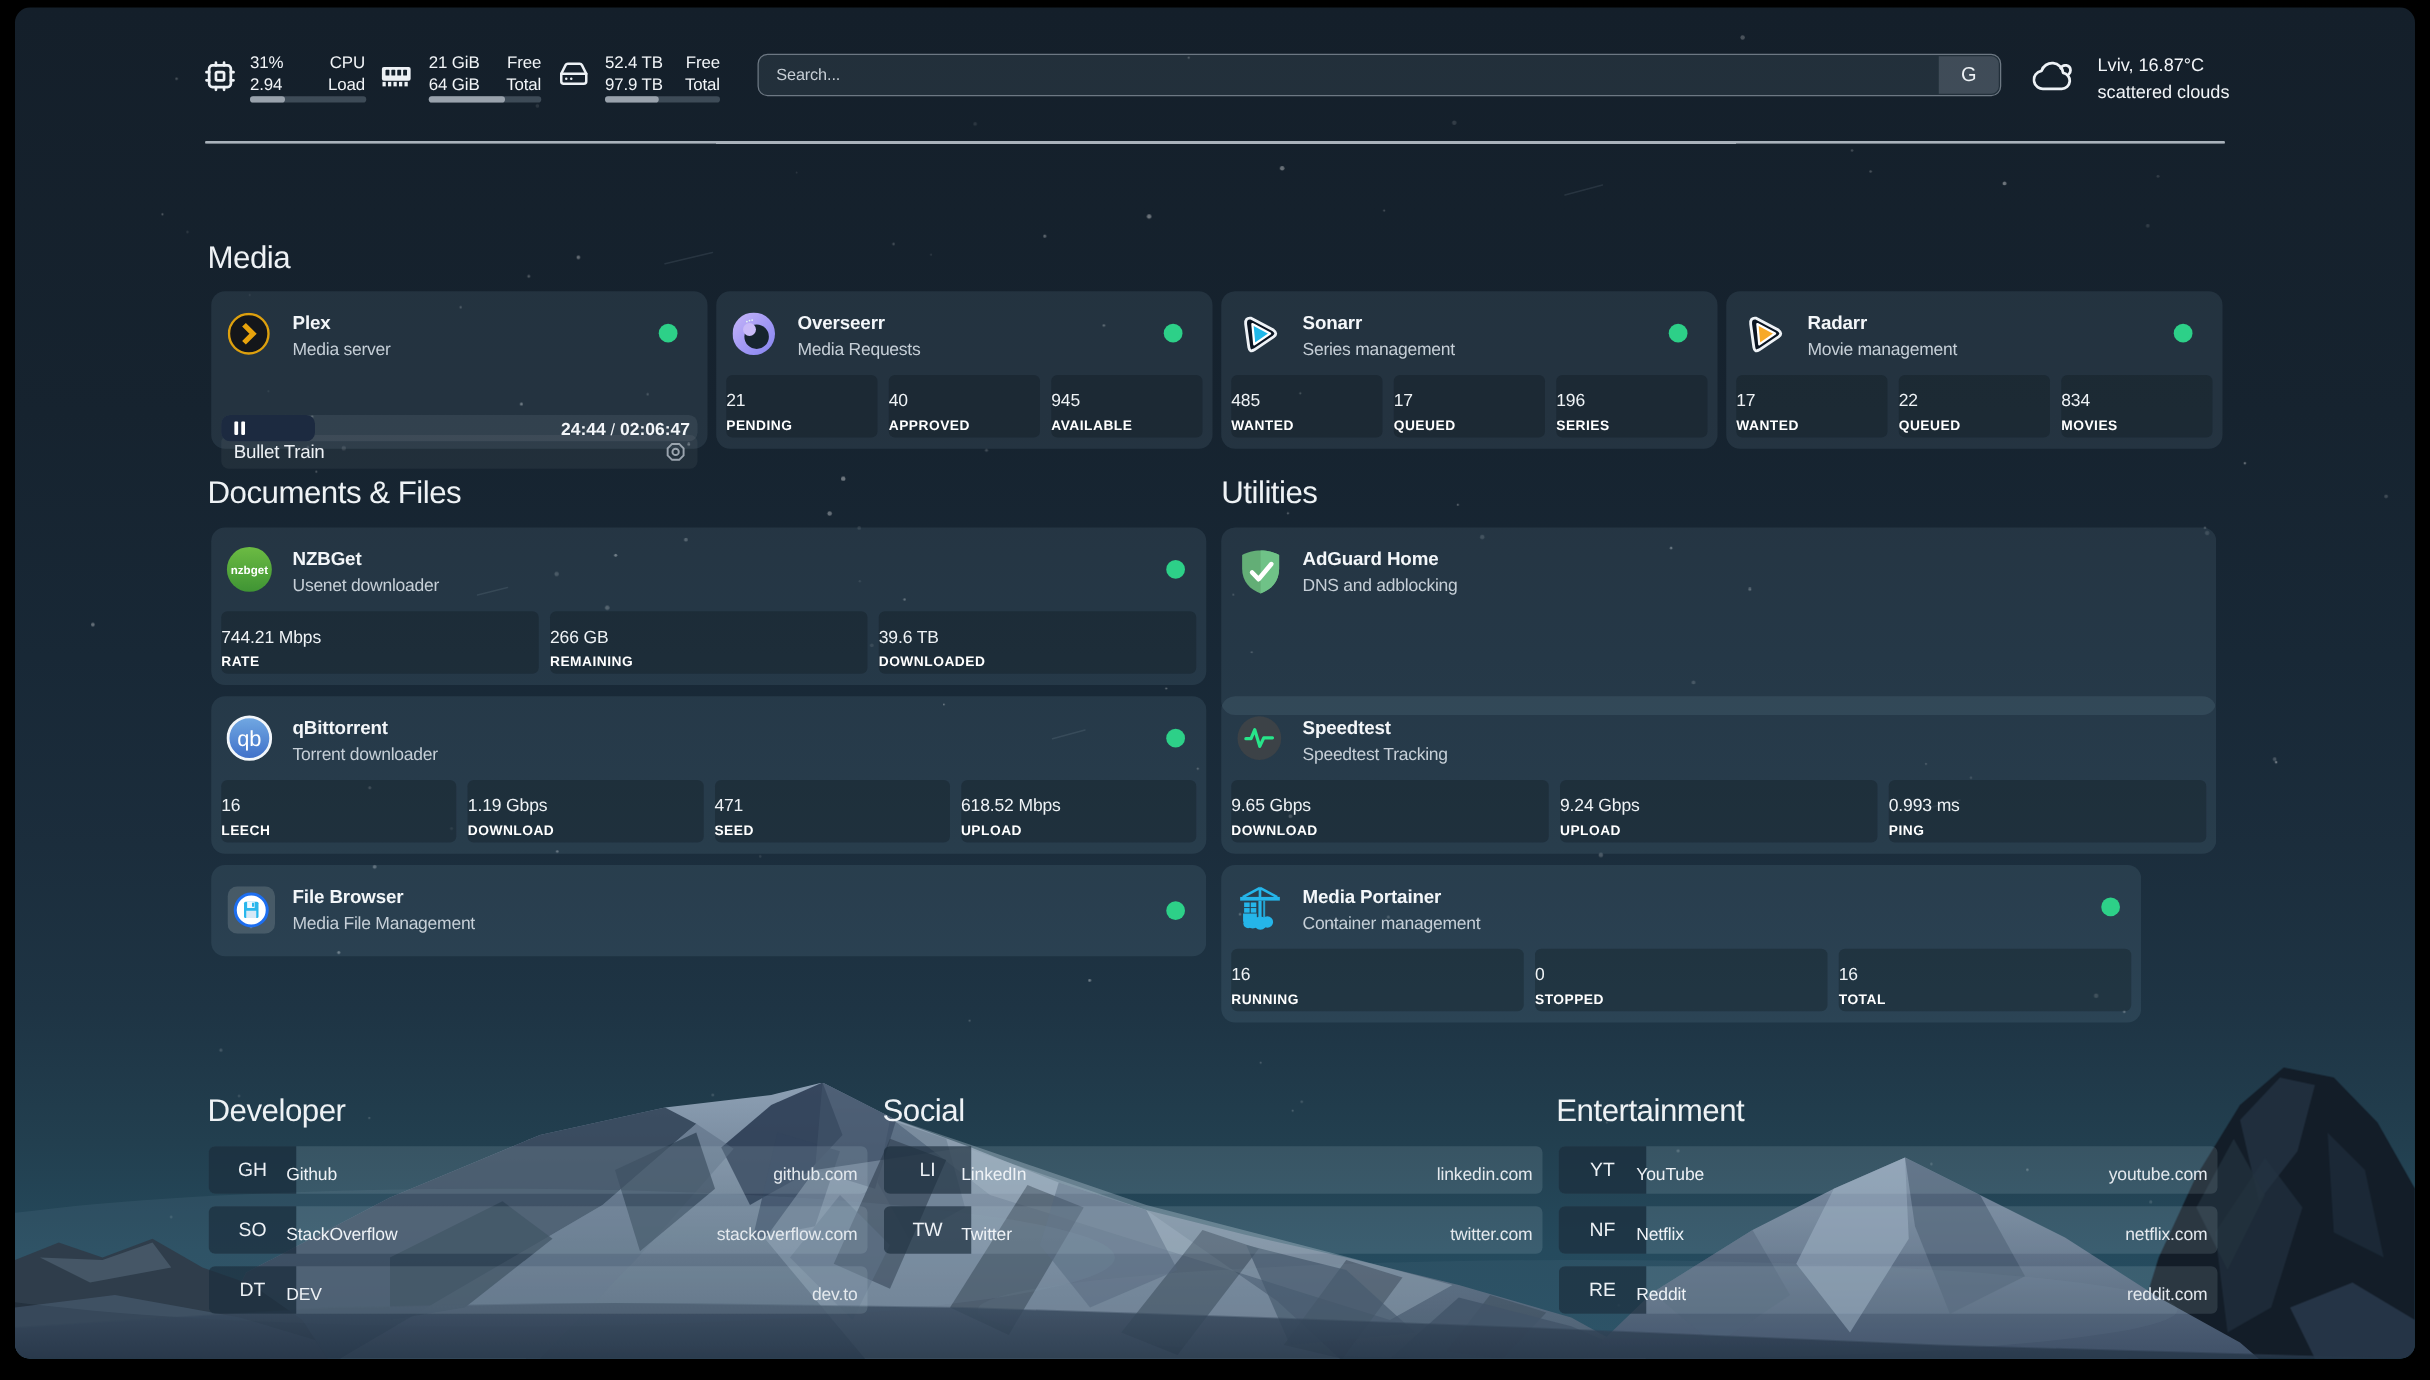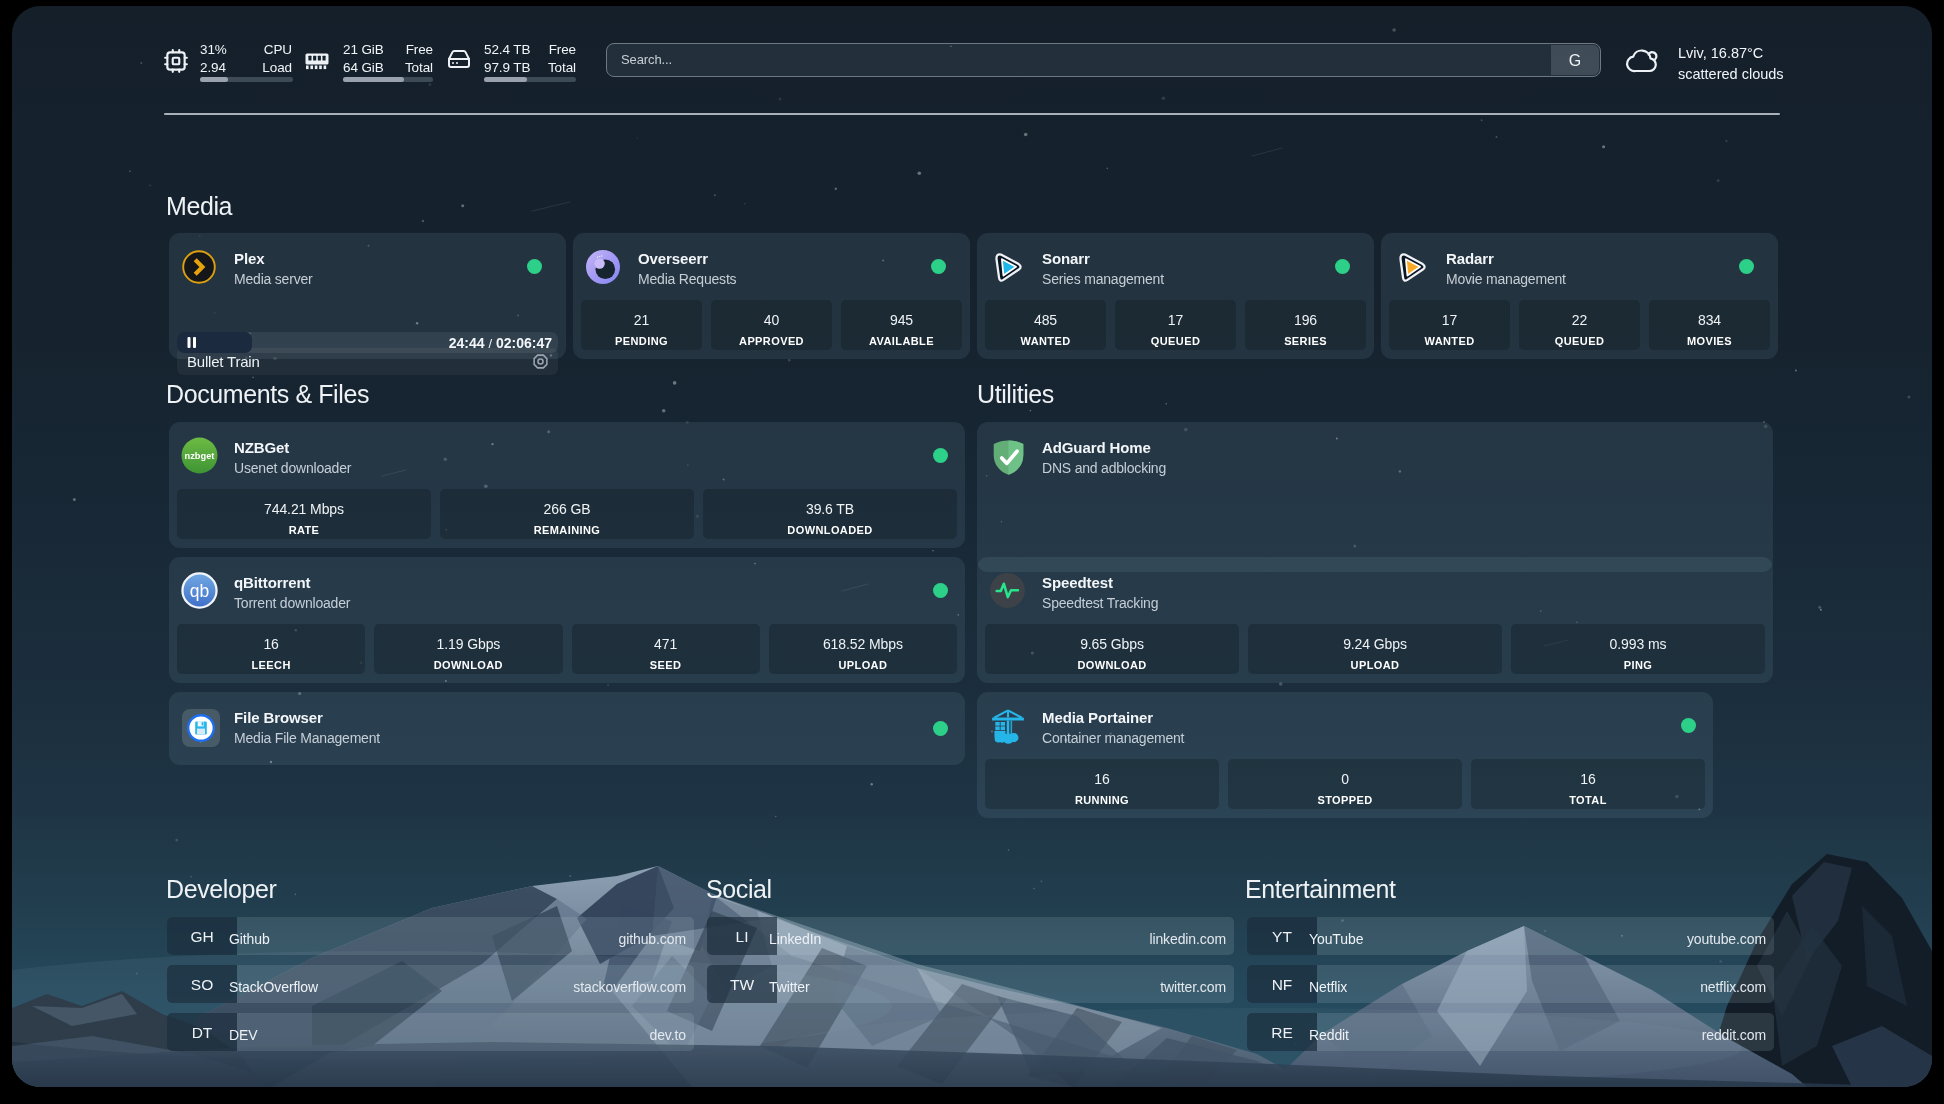--- a/index.html
+++ b/index.html
@@ -1,17 +1,17 @@
 <!DOCTYPE html>
 <html><head>
 <meta charset="utf-8">
 <style>
   * { margin:0; padding:0; box-sizing:border-box; }
   html,body { width:1944px; height:1104px; background:#000; font-family:"Liberation Sans", sans-serif; }
-  .page { position:absolute; left:12px; top:6px; width:1920px; height:1081px; border-radius:28px; overflow:hidden;
+  .page { position:absolute; left:12px; top:6px; width:1920px; height:1081px; border-radius:12px; overflow:hidden;
           background:linear-gradient(180deg,#141f2a 0%,#16232f 30%,#182836 48%,#1b2d3c 62%,#1e3444 74%,#223f4f 84%,#254a5d 92%,#264e62 100%);padding-left:24px; }
   .bgart { position:absolute; left:0; top:0; width:1920px; height:1081px; }
   .wrap { position:absolute; left:0; top:0; width:1920px; }
 
   
   .topbar { position:absolute; top:37px; left:0; width:1920px; height:50px; color:#f2f5f8; }
   .res { position:absolute; top:0; }
   .res .ric { position:absolute; }
   .rtxt { position:absolute; top:-2px; font-size:13.5px; line-height:18px; letter-spacing:-0.1px; }
   .rcol2 { position:absolute; top:-2px; font-size:13.5px; line-height:18px; text-align:right; letter-spacing:-0.1px; }
@@ -28,21 +28,21 @@
   .hr { position:absolute; top:70px; left:152px; width:1616px; height:2px; background:#a9b2bb; border-radius:1px; }
 
   
   h2 { position:absolute; left:0; font-size:25px; font-weight:400; letter-spacing:-0.4px; color:#eef2f5; }
   .card { position:absolute; background:rgba(190,235,250,0.085); border-radius:11px; }
   .appic { position:absolute; left:13px; top:17px; width:34px; height:34px; }
   .ttl { position:absolute; left:65px; top:18px; font-size:15px; font-weight:700; color:#f3f6f9; letter-spacing:-0.1px; line-height:15px; }
   .sub { position:absolute; left:65px; top:38.5px; font-size:14px; color:#c6cfd7; letter-spacing:-0.2px; line-height:14px; }
   .dot { position:absolute; right:24px; top:26px; width:15px; height:15px; border-radius:50%; background:#2dd088; }
   .stats { position:absolute; left:8px; right:8px; top:67px; height:50px; display:flex; gap:9px; }
-  .sbox { flex:1; background:rgba(5,12,15,0.25); border-radius:5px; text-align:center; color:#fff; padding-top:13px; }
+  .sbox { flex:1; background:rgba(5,12,15,0.25); border-radius:5px; color:#fff; padding-top:13px; }
   .sbox .v { font-size:14px; line-height:15px; color:#eff3f6; letter-spacing:-0.1px; }
   .sbox .k { font-size:11px; font-weight:700; letter-spacing:0.4px; margin-top:7px; }
 
   
   .m-plex { left:157px; top:227px; width:397px; height:126px; }
   .m-ov   { left:561px; top:227px; width:397px; height:126px; }
   .m-so   { left:965px; top:227px; width:397px; height:126px; }
   .m-ra   { left:1369px; top:227px; width:397px; height:126px; }
 
   .np { position:absolute; left:8px; top:67px; right:8px; height:27px; background:rgba(255,255,255,0.05); border-radius:6px;margin-top:48px; }

